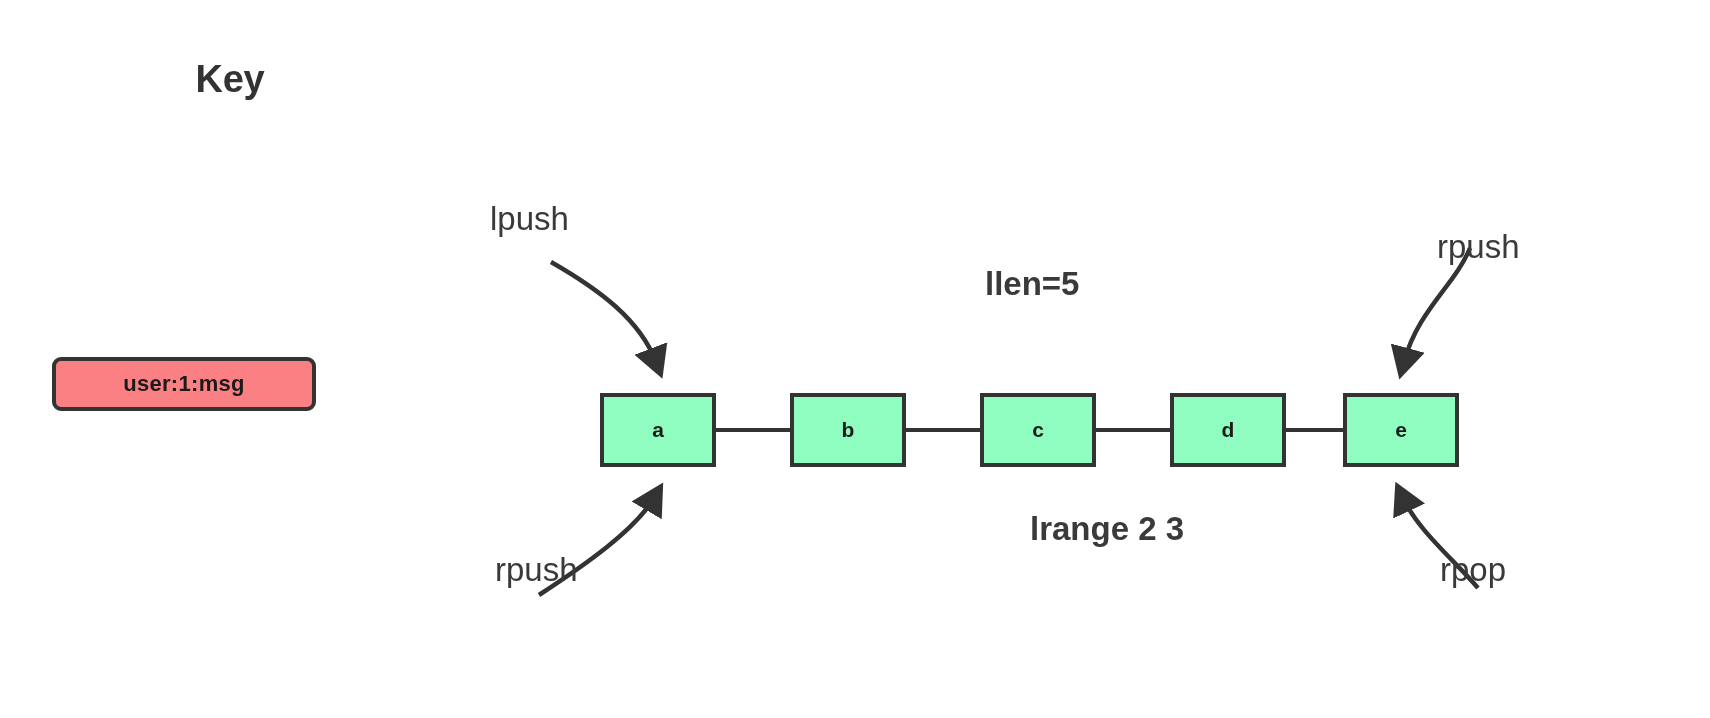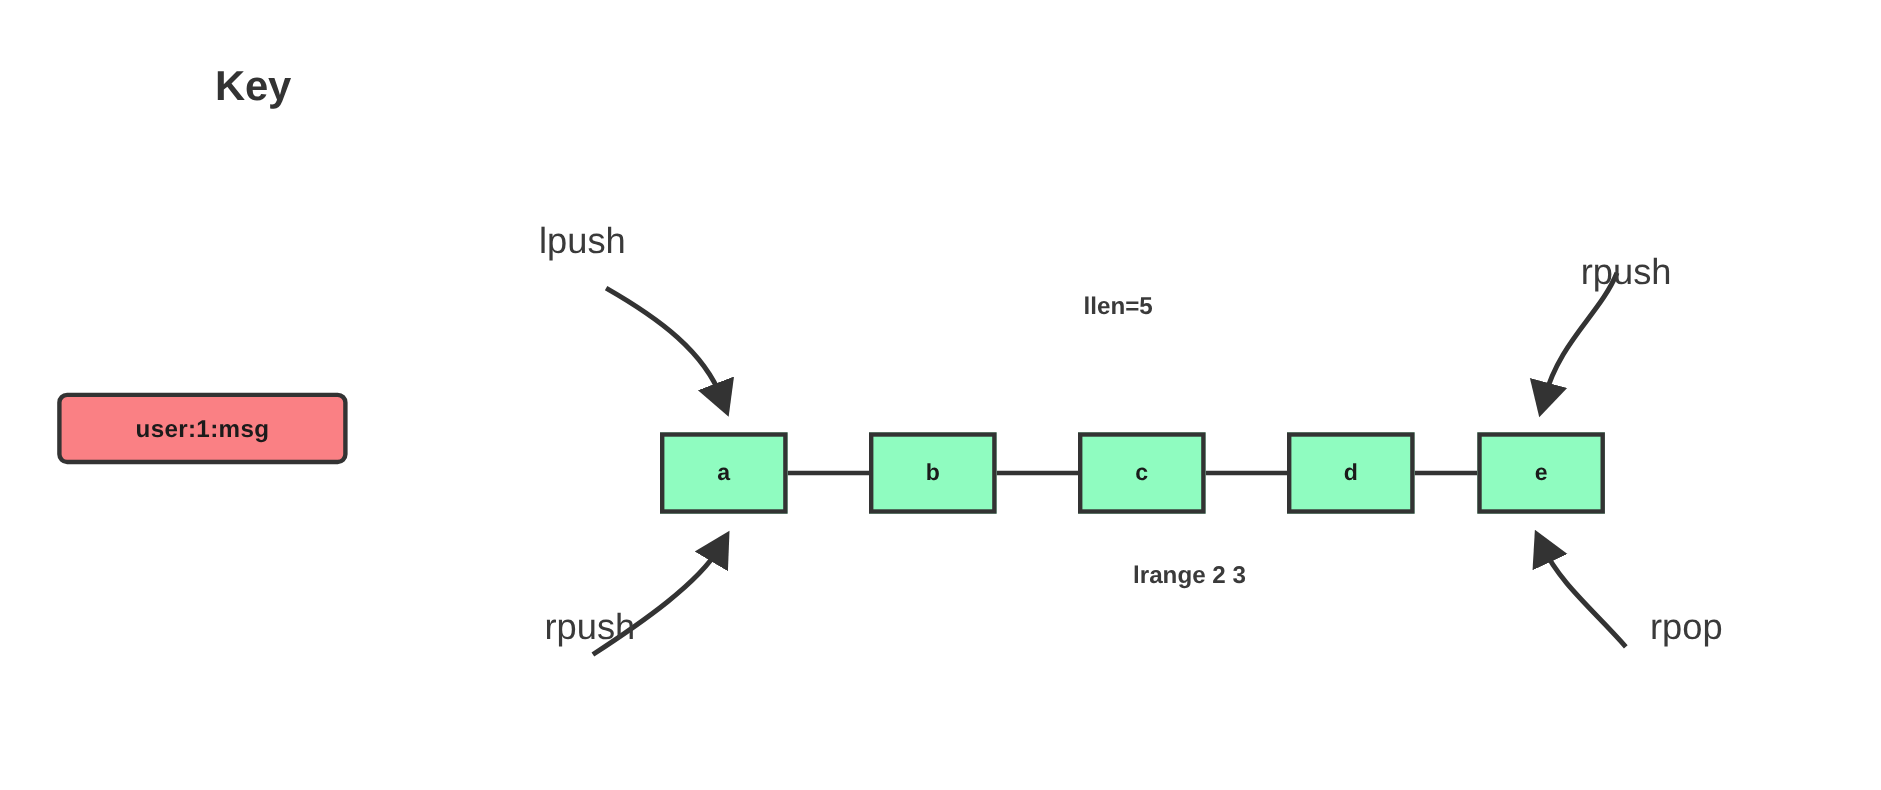--- a/index.html
+++ b/index.html
@@ -65,33 +65,33 @@
   .op-label {
     position: absolute;
     font-weight: normal;
     font-size: 33px;
     color: #3a3a3a;
     white-space: nowrap;
   }
   .info-label {
     position: absolute;
     font-weight: bold;
-    font-size: 22px;
+    font-size: 33px;
     color: #3a3a3a;
     white-space: nowrap;
   }
 </style>
 </head>
 <body>
 
 <div id="canvas">
 
   <div class="hdr" id="header-key">Key</div>
 
-  <div class="key-box" style="left:52px; top:357px; width:264px; height:65px;">
+  <div class="key-box" style="left:52px; top:357px; width:264px; height:54px;">
     <span>user:1:msg</span>
   </div>
 
   <svg id="diagram-svg" viewBox="0 0 1710 718">
     <defs>
       <marker id="arrowhead" markerWidth="9" markerHeight="9" refX="3.2" refY="4.5" orient="auto" markerUnits="strokeWidth">
         <path d="M0,0.6 L7.2,4.5 L0,8.4 z" fill="#333333"></path>
       </marker>
     </defs>
 
@@ -123,18 +123,18 @@
   <div class="node-box" style="left:1170px; top:393px; width:116px; height:74px;">
     <span>d</span>
   </div>
   <div class="node-box" style="left:1343px; top:393px; width:116px; height:74px;">
     <span>e</span>
   </div>
 
   <div class="op-label" style="left:490px; top:200px;">lpush</div>
   <div class="op-label" style="left:1437px; top:200px;margin-top:28px;">rpush</div>
   <div class="op-label" style="left:495px; top:551px;">rpush</div>
-  <div class="op-label" style="left:1500px; top:551px;">rpop</div>
+  <div class="op-label" style="left:1440px; top:551px;">rpop</div>
 
   <div class="info-label" style="left:985px; top:265px;">llen=5</div>
   <div class="info-label" style="left:1030px; top:510px;">lrange 2 3</div>
 
 </div>
 
 </body></html>

